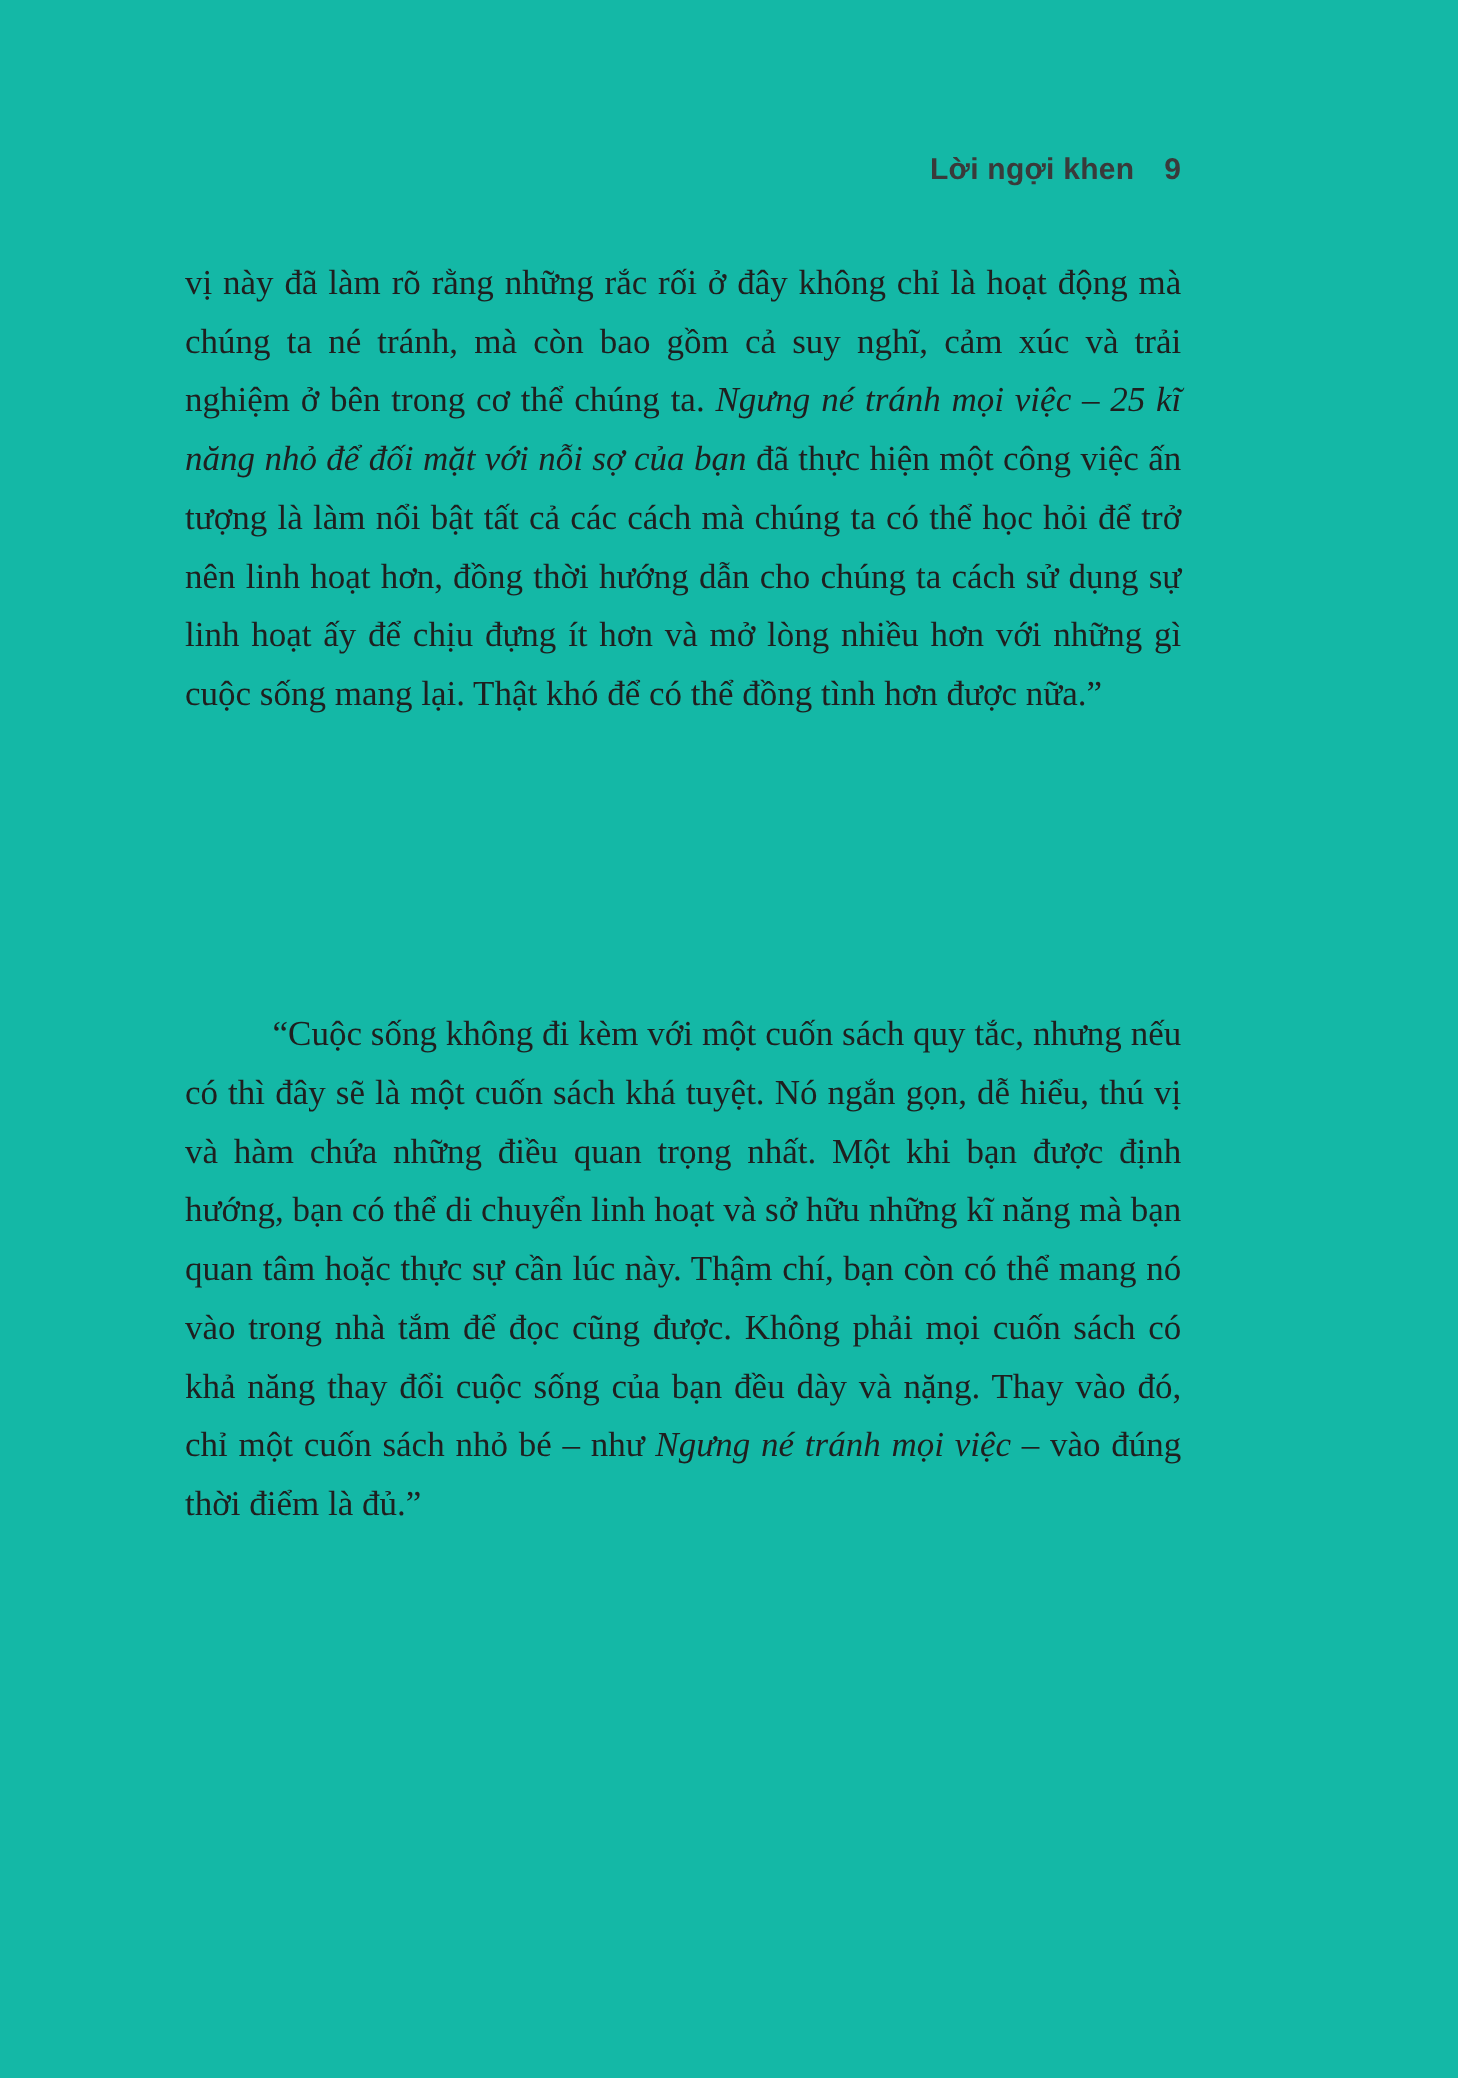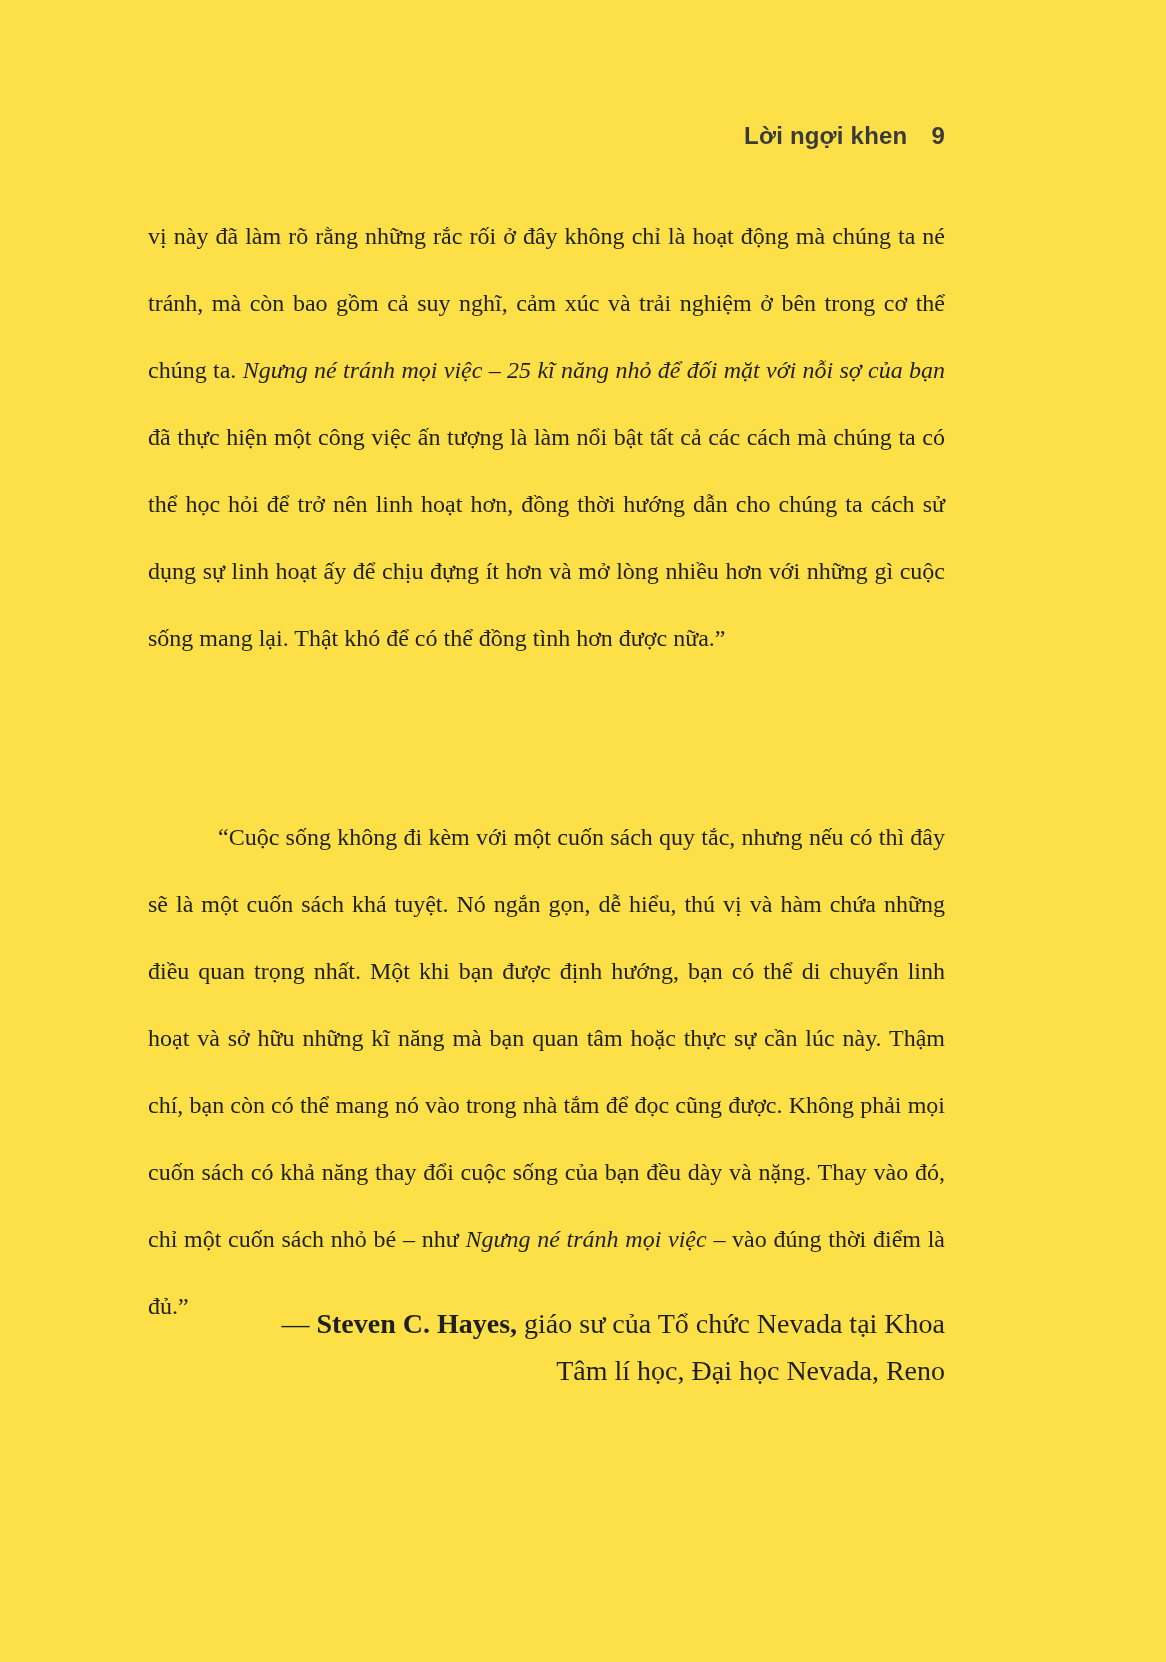--- a/index.html
+++ b/index.html
@@ -4,21 +4,21 @@
 <style>
   html, body {
     margin: 0;
     padding: 0;
     background: #ffffff;
   }
   .page {
     position: relative;
     width: 1166px;
     height: 1662px;
-    background: #fde047;
+    background: #14b8a6;
     font-family: "Liberation Serif", serif;
     color: #1e1e1e;
     overflow: hidden;
   }
   .page-header {
     position: absolute;
     top: 122px;
     left: 148px;
     width: 797px;
     text-align: right;
@@ -29,22 +29,22 @@
     letter-spacing: 0.2px;
   }
   .header-page-num {
     margin-left: 24px;
   }
   .body-par {
     position: absolute;
     left: 148px;
     width: 797px;
     margin: 0;
-    font-size: 24px;
-    line-height: 67px;
+    font-size: 28px;
+    line-height: 47px;
     text-align: justify;
     color: #1f1f1f;
   }
   .par-1 { top: 203px; }
   .par-2 { top: 804px; text-indent: 70px; }
   .body-par em { font-style: italic; }
   .attribution {
     position: absolute;
     left: 148px;
     width: 697px;
@@ -66,15 +66,14 @@
 
   <header class="page-header">
     <span class="header-title">Lời ngợi khen</span><span class="header-page-num">9</span>
   </header>
 
   <p class="body-par par-1"><span>vị này đã làm rõ rằng những rắc rối ở đây không chỉ là hoạt động mà chúng ta né tránh, mà còn bao gồm cả suy nghĩ, cảm xúc và trải nghiệm ở bên trong cơ thể chúng ta. </span><em>Ngưng né tránh mọi việc – 25 kĩ năng nhỏ để đối mặt với nỗi sợ của bạn</em><span> đã thực hiện một công việc ấn tượng là làm nổi bật tất cả các cách mà chúng ta có thể học hỏi để trở nên linh hoạt hơn, đồng thời hướng dẫn cho chúng ta cách sử dụng sự linh hoạt ấy để chịu đựng ít hơn và mở lòng nhiều hơn với những gì cuộc sống mang lại. Thật khó để có thể đồng tình hơn được nữa.”</span></p>
 
 
   <p class="body-par par-2"><span>“Cuộc sống không đi kèm với một cuốn sách quy tắc, nhưng nếu có thì đây sẽ là một cuốn sách khá tuyệt. Nó ngắn gọn, dễ hiểu, thú vị và hàm chứa những điều quan trọng nhất. Một khi bạn được định hướng, bạn có thể di chuyển linh hoạt và sở hữu những kĩ năng mà bạn quan tâm hoặc thực sự cần lúc này. Thậm chí, bạn còn có thể mang nó vào trong nhà tắm để đọc cũng được. Không phải mọi cuốn sách có khả năng thay đổi cuộc sống của bạn đều dày và nặng. Thay vào đó, chỉ một cuốn sách nhỏ bé – như </span><em>Ngưng né tránh mọi việc</em><span> – vào đúng thời điểm là đủ.”</span></p>
 
-  <p class="attribution attr-2"><span>— </span><strong>Steven C. Hayes,</strong><span> giáo sư của Tổ chức Nevada tại Khoa Tâm lí học, Đại học Nevada, Reno</span></p>
 
 </div>
 
 </body></html>

